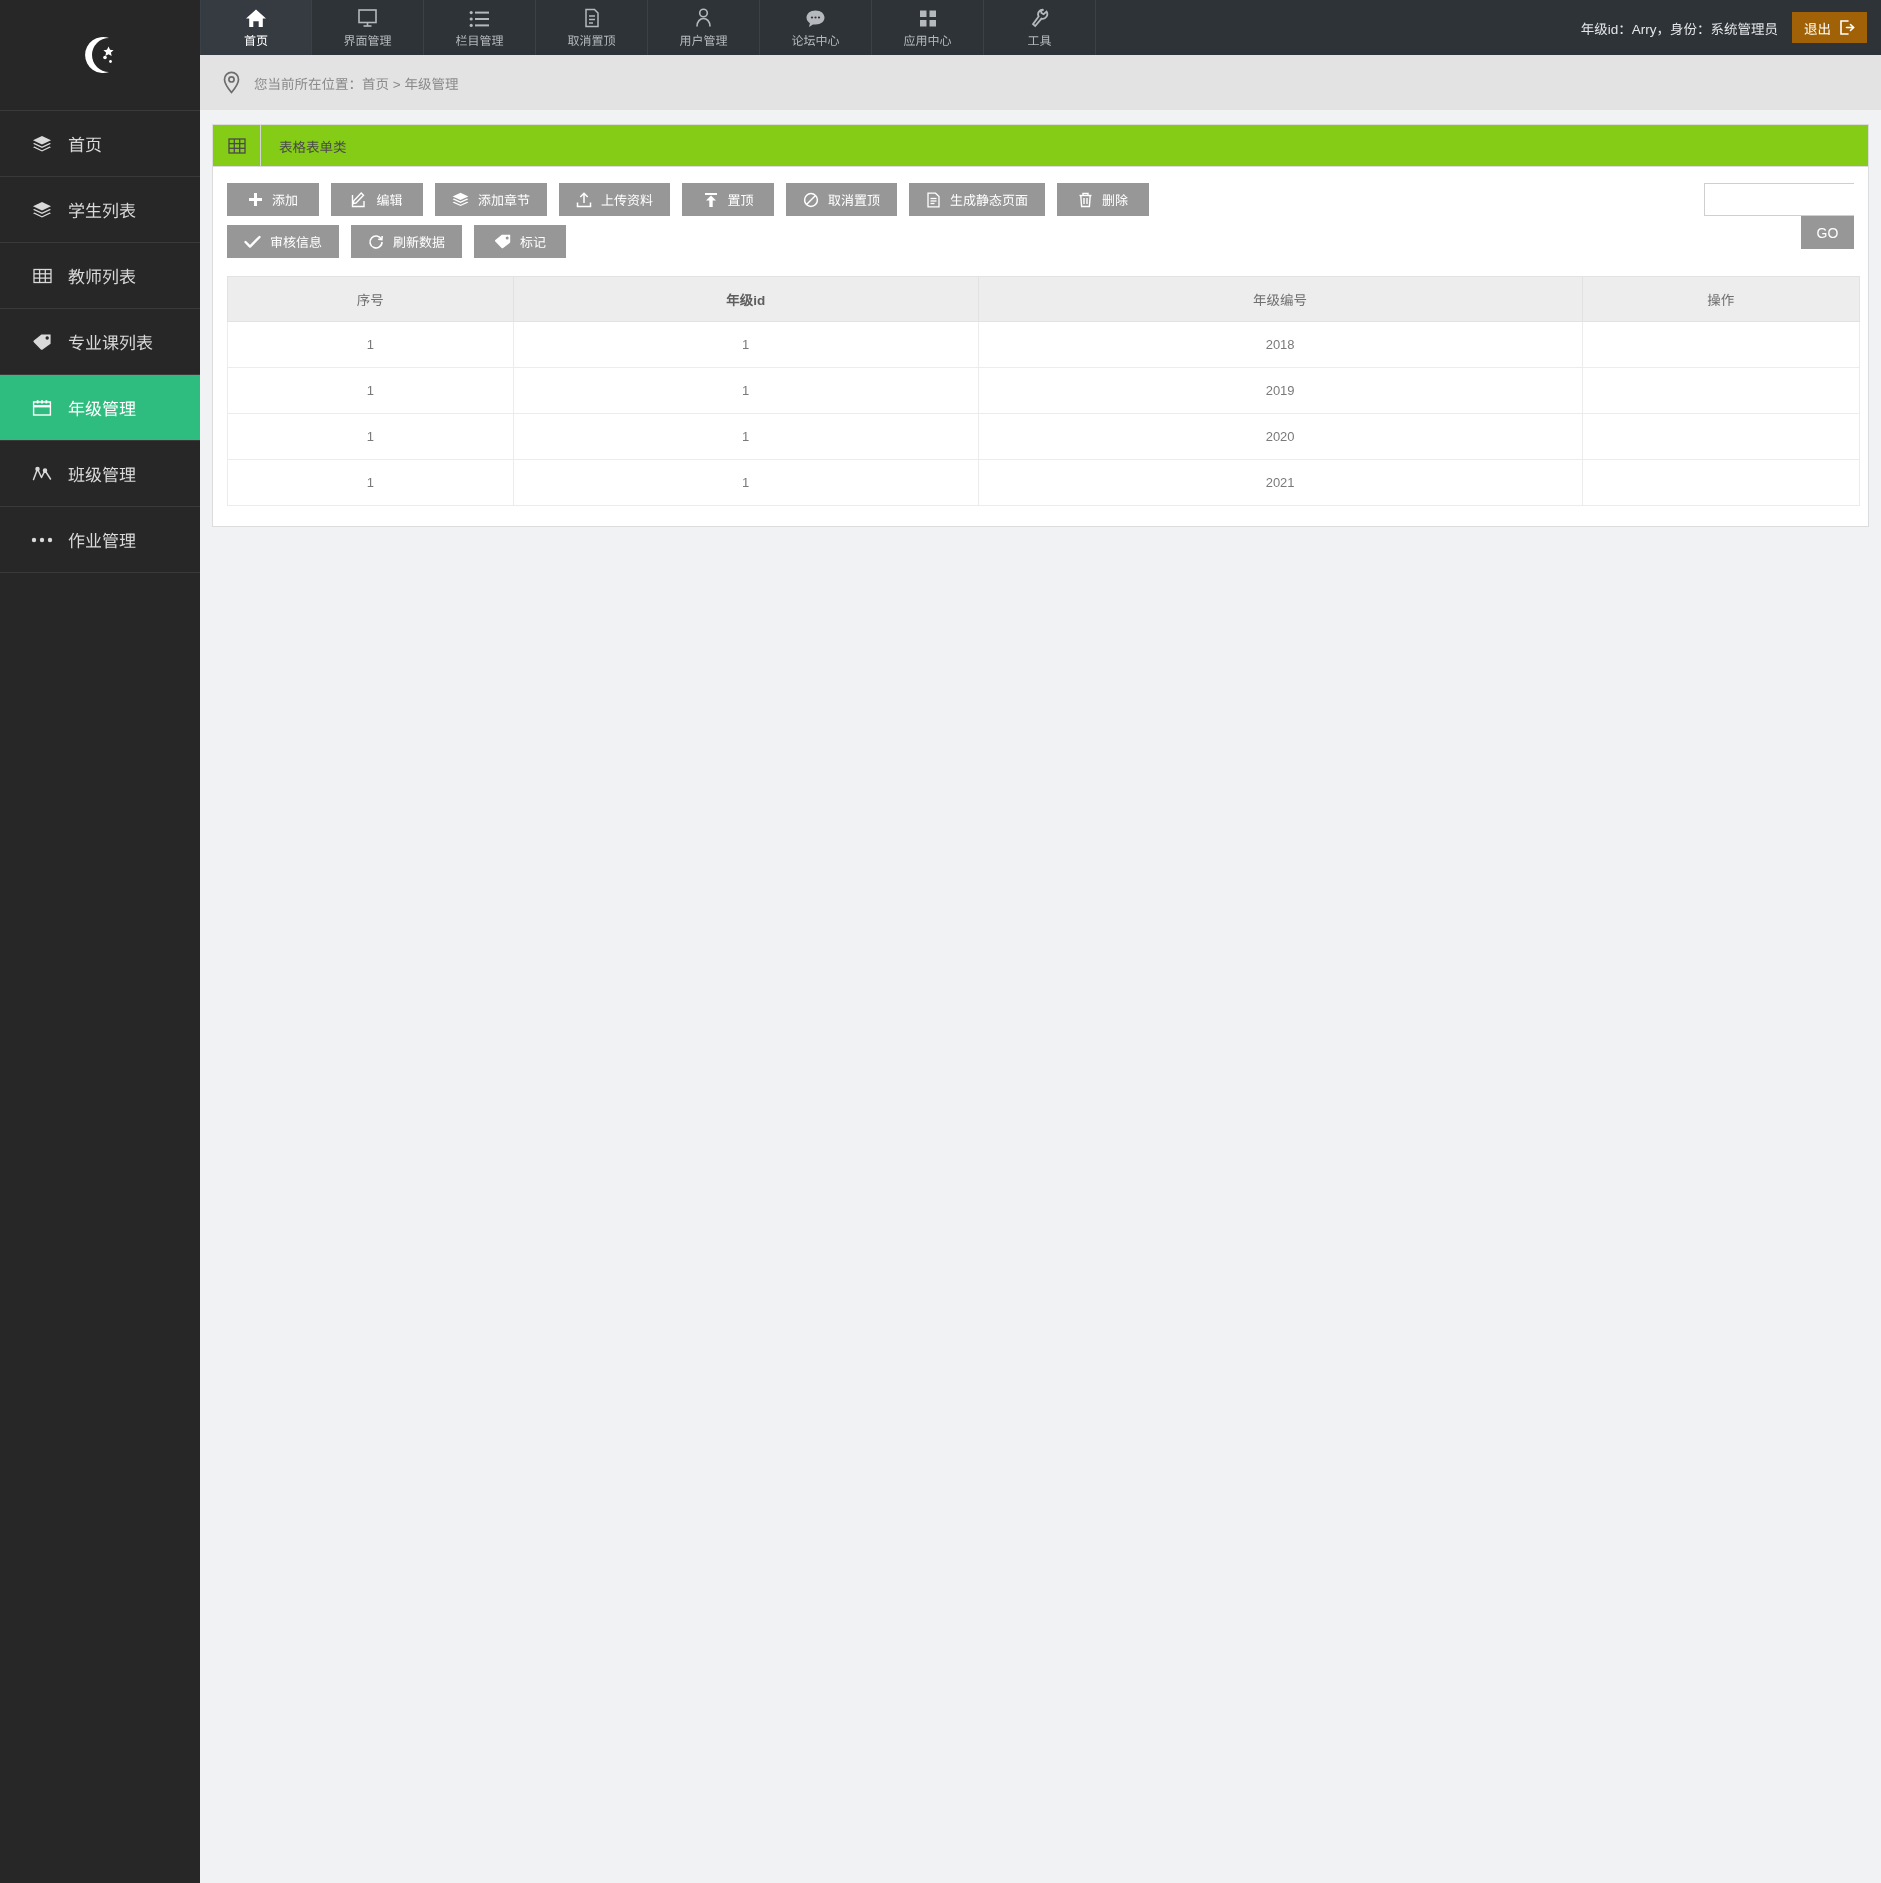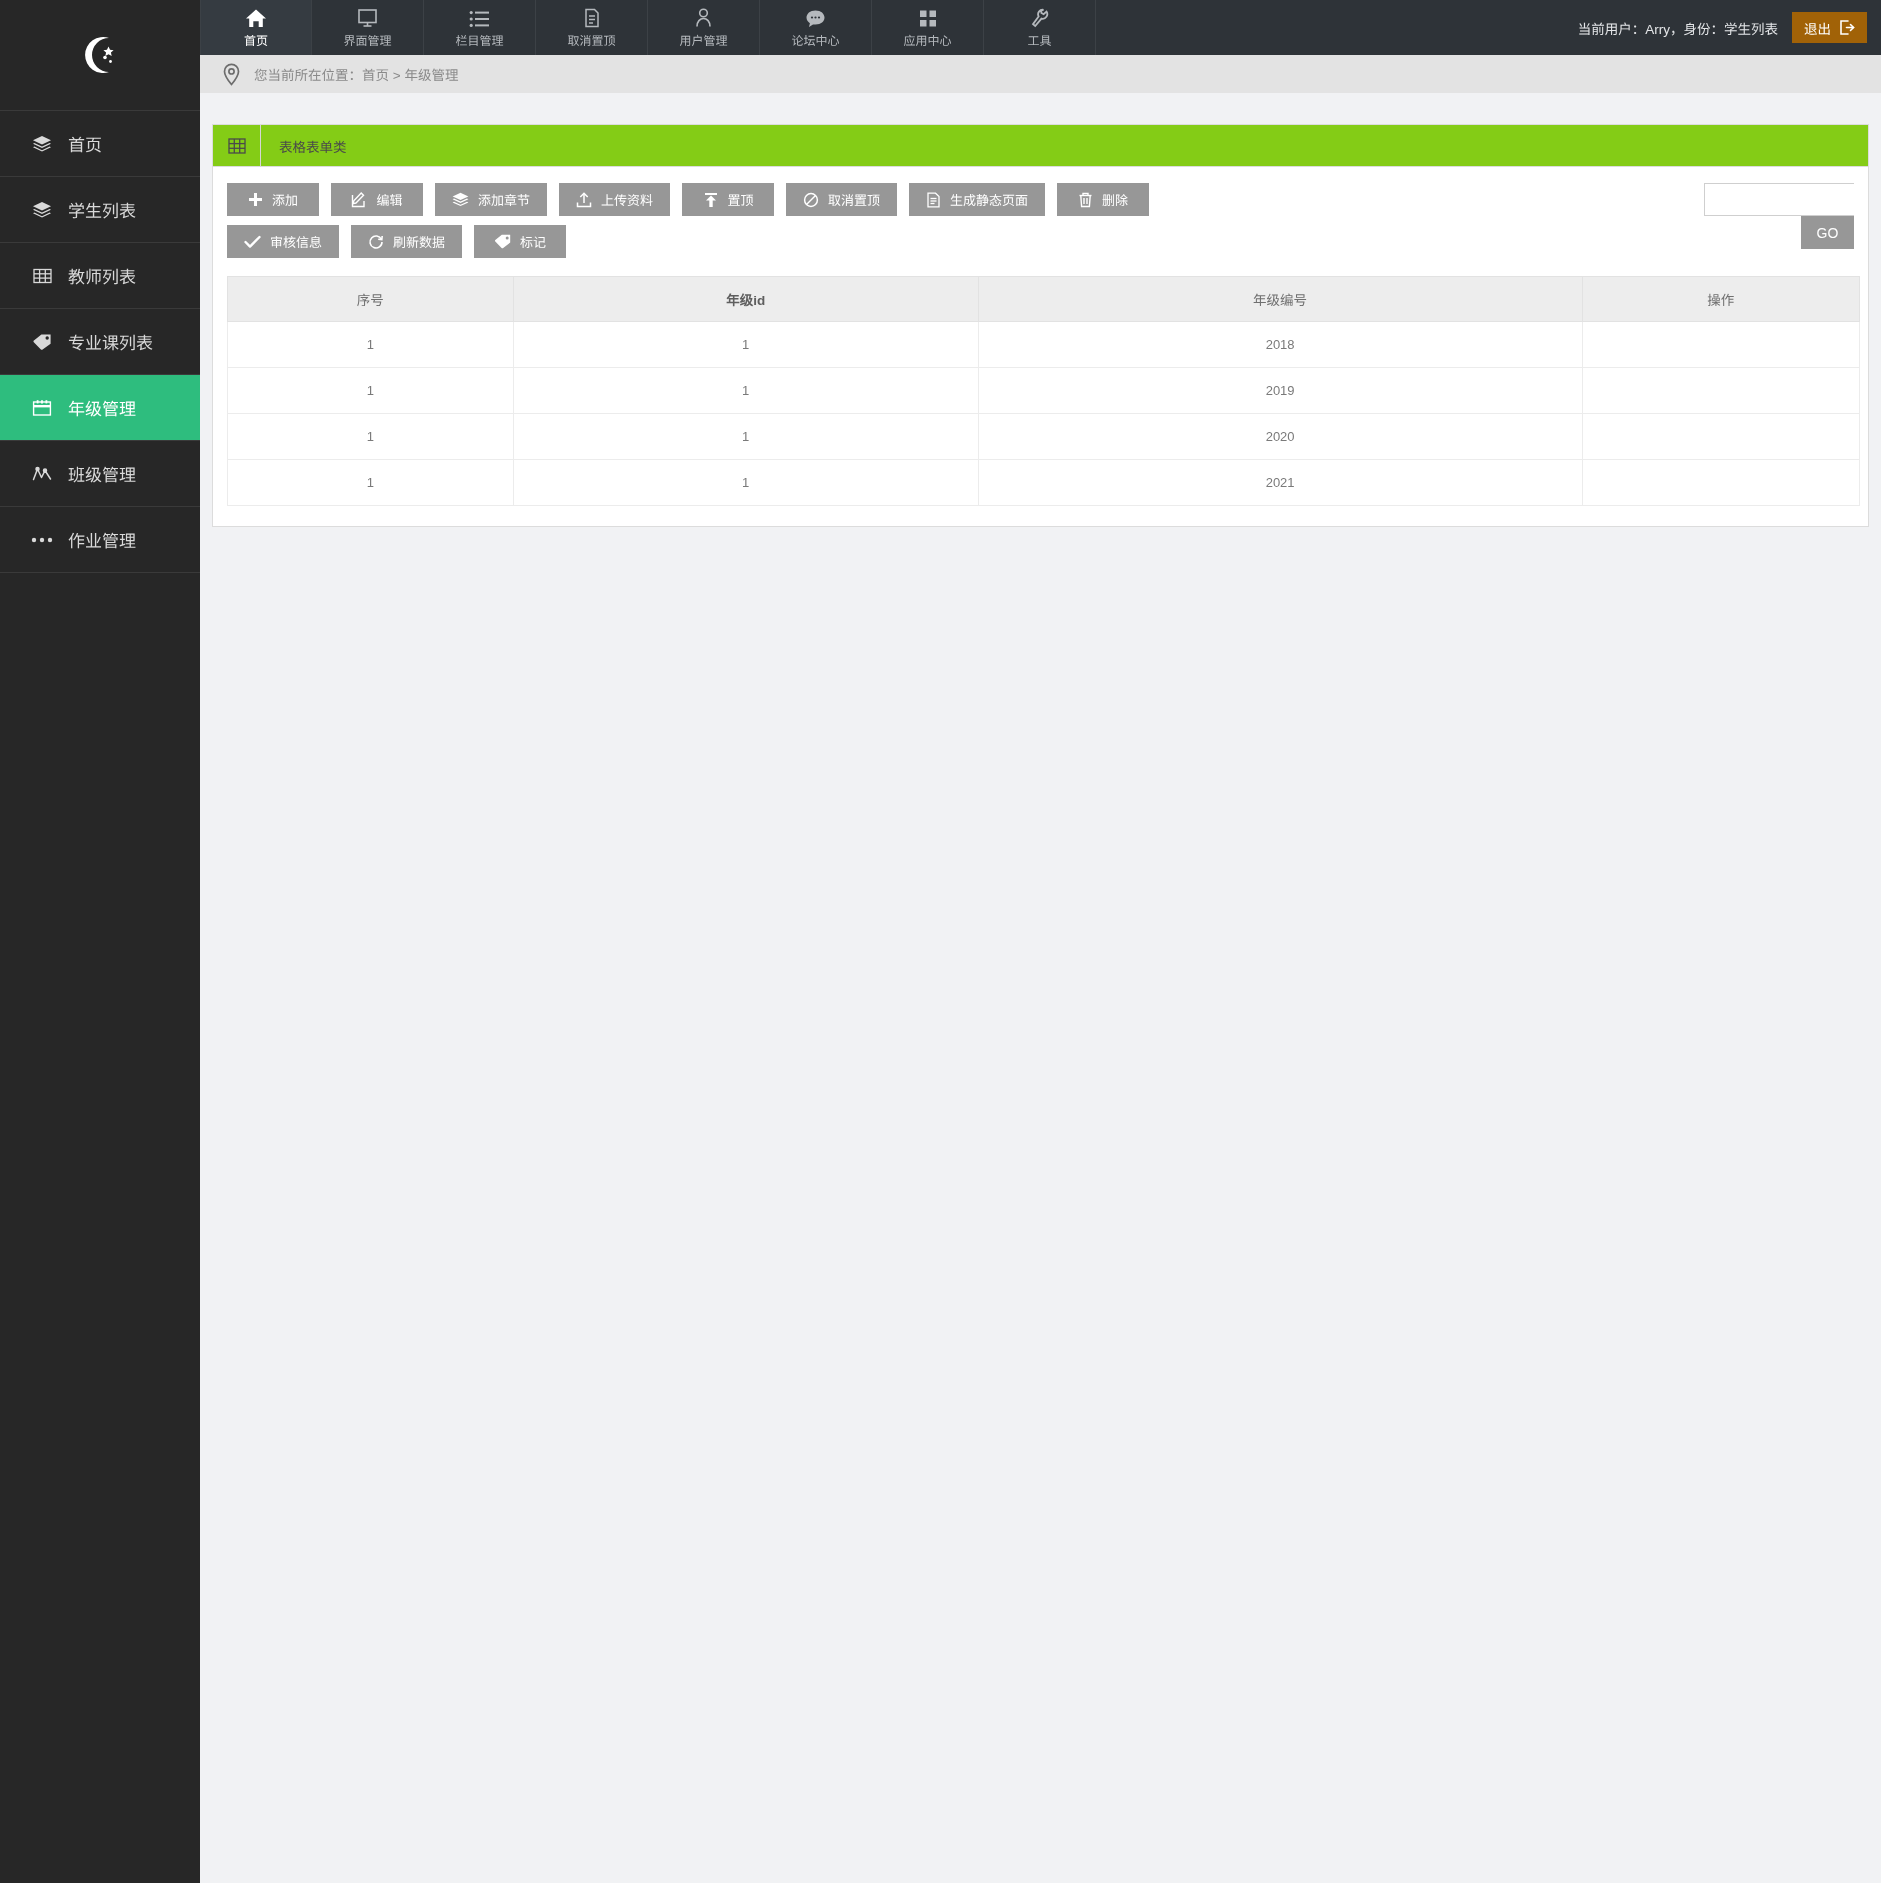--- a/index.html
+++ b/index.html
@@ -79,21 +79,21 @@
     background: #a16207; color: #ffffff;
     height: 31px; padding: 0 12px;
     display: flex; align-items: center; gap: 7px;
     font-size: 13.5px; border: none; cursor: pointer;
     font-family: inherit;
   }
 
   
   .crumb-bar {
     position: absolute; left: 200px; top: 55px;
-    width: 1681px; height: 38px;
+    width: 1681px; height: 55px;
     background: #e3e3e3;
     display: flex; align-items: center;
     padding-left: 22px;
   }
   .crumb-ico { margin-right: 13px; display:flex; align-items:center; color:#6d6d6d; }
   .crumb-text { font-size: 13.5px; color: #8a8a8a; }
 
   
   .main {
     position: absolute; left: 200px; top: 110px;
@@ -359,21 +359,21 @@
         <span class="t-ico">
           <svg width="19" height="20" viewBox="0 0 19 20" fill="none" stroke="currentColor" stroke-width="1.8" stroke-linecap="round">
               <path d="M13.5 1.8 A4.6 4.6 0 0 0 8.6 8.4 L3 16.2 L5.2 18 L11.5 10.6 A4.6 4.6 0 0 0 16.5 3.6 L13.6 6.2 L11.4 5 L11.2 2.4 Z"></path>
             </svg>
         </span>
         <span>工具</span>
       </div>
     </div>
 
     <div class="topbar-right">
-      <span class="cur-user">当前用户：Arry，身份：学生列表</span>
+      <span class="cur-user">年级id：Arry，身份：系统管理员</span>
       <button class="logout-btn">
         <span>退出</span>
         <span style="display:flex;align-items:center;">
           <svg width="17" height="17" viewBox="0 0 17 17" fill="none" stroke="#ffffff" stroke-width="1.6" stroke-linecap="round">
               <path d="M10 2 L3 2 L3 15 L10 15"></path>
               <path d="M8.5 8.5 L15.5 8.5"></path>
               <path d="M12.5 5.5 L15.5 8.5 L12.5 11.5"></path>
             </svg>
         </span>
       </button>

